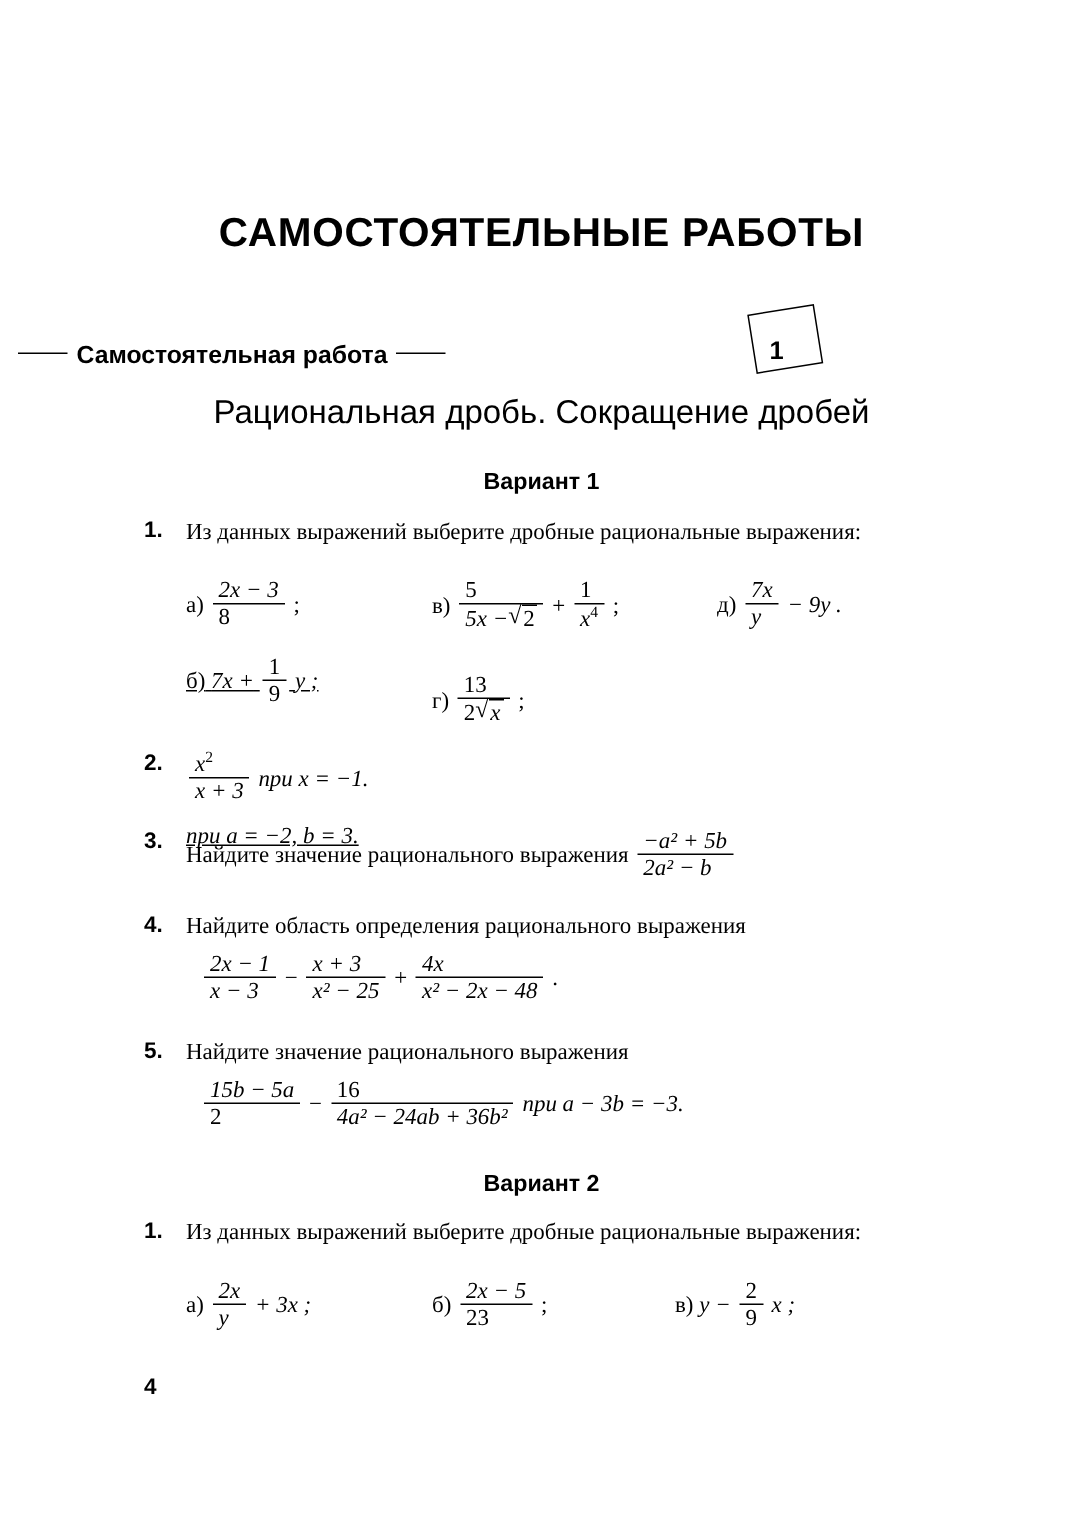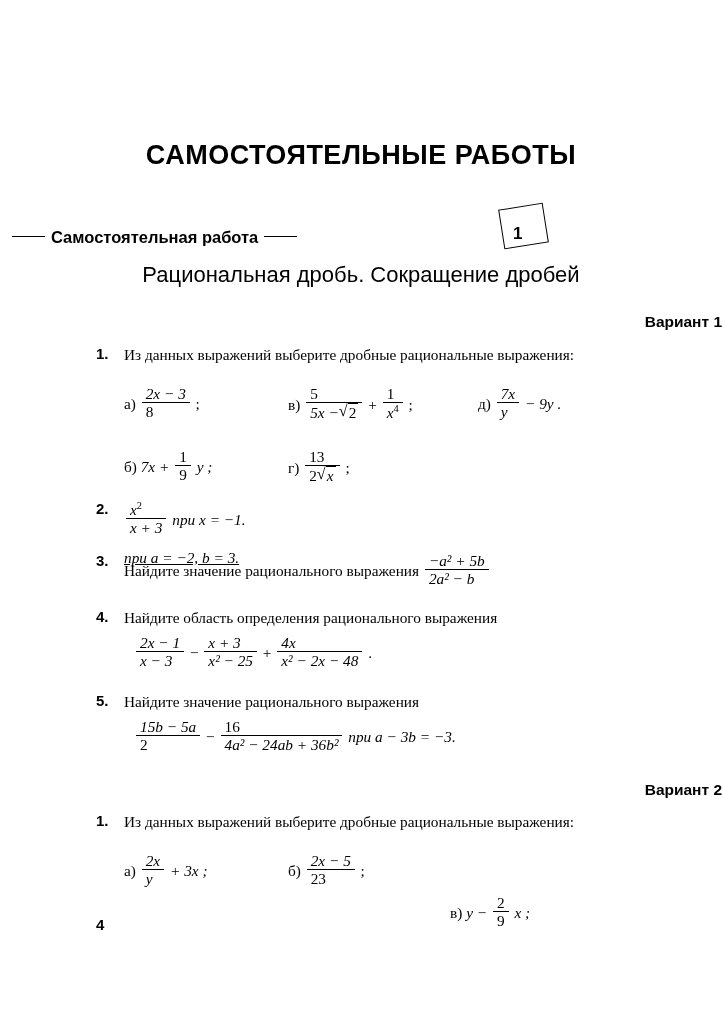--- a/index.html
+++ b/index.html
@@ -83,21 +83,21 @@
     width: 722px;
     text-align: center;
     font-family: "Liberation Sans", sans-serif;
     font-size: 22px;
   }
 
   .variant {
     position: absolute;
     width: 722px;
     left: 0;
-    text-align: right;
+    text-align: center;
     font-family: "Liberation Sans", sans-serif;
     font-weight: bold;
     font-size: 15.5px;
   }
   #variant-1 { top: 313px; }
   #variant-2 { top: 781px; }
 
   
   .task-num {
     position: absolute;
@@ -195,21 +195,21 @@
 
   <div class="abc-row" style="left:124px; top:385px;">
     <span class="item-label">а)</span>
     <span class="frac">
       <span class="top"><i class="v">2x − 3</i></span>
       <span class="bot"><span class="num">8</span></span>
     </span>
     <span>;</span>
   </div>
 
-  <div class="abc-row" style="left:124px; top:448px;">
+  <div class="abc-row" style="left:124px; top:436px;text-decoration:underline;">
     <span class="item-label">б)</span>
     <i class="v">7x +</i>
     <span class="frac">
       <span class="top"><span>1</span></span>
       <span class="bot"><span>9</span></span>
     </span>
     <i class="v">y ;</i>
   </div>
 
   <div class="abc-row" style="left:288px; top:385px;">
@@ -316,21 +316,21 @@
 
   <div class="abc-row" style="left:288px; top:852px;">
     <span class="item-label">б)</span>
     <span class="frac">
       <span class="top"><i class="v">2x − 5</i></span>
       <span class="bot"><span>23</span></span>
     </span>
     <span>;</span>
   </div>
 
-  <div class="abc-row" style="left:450px; top:852px;margin-top:42px;">
+  <div class="abc-row" style="left:450px; top:852px;">
     <span class="item-label">в)</span>
     <i class="v">y −</i>
     <span class="frac">
       <span class="top"><span>2</span></span>
       <span class="bot"><span>9</span></span>
     </span>
     <i class="v">x ;</i>
   </div>
 
   <div class="page-number">4</div>

